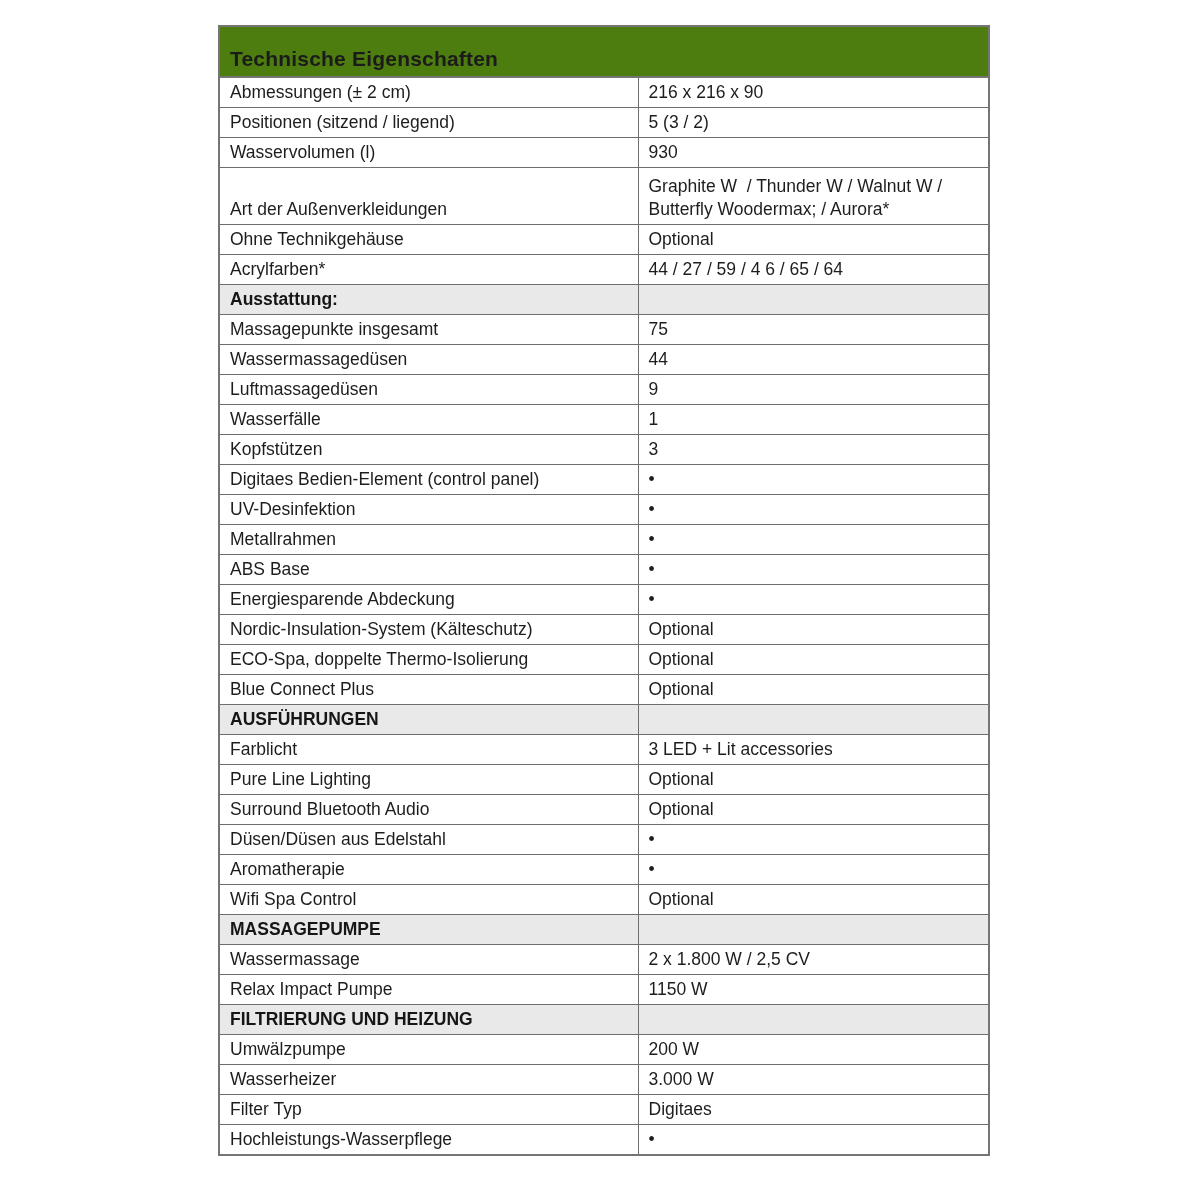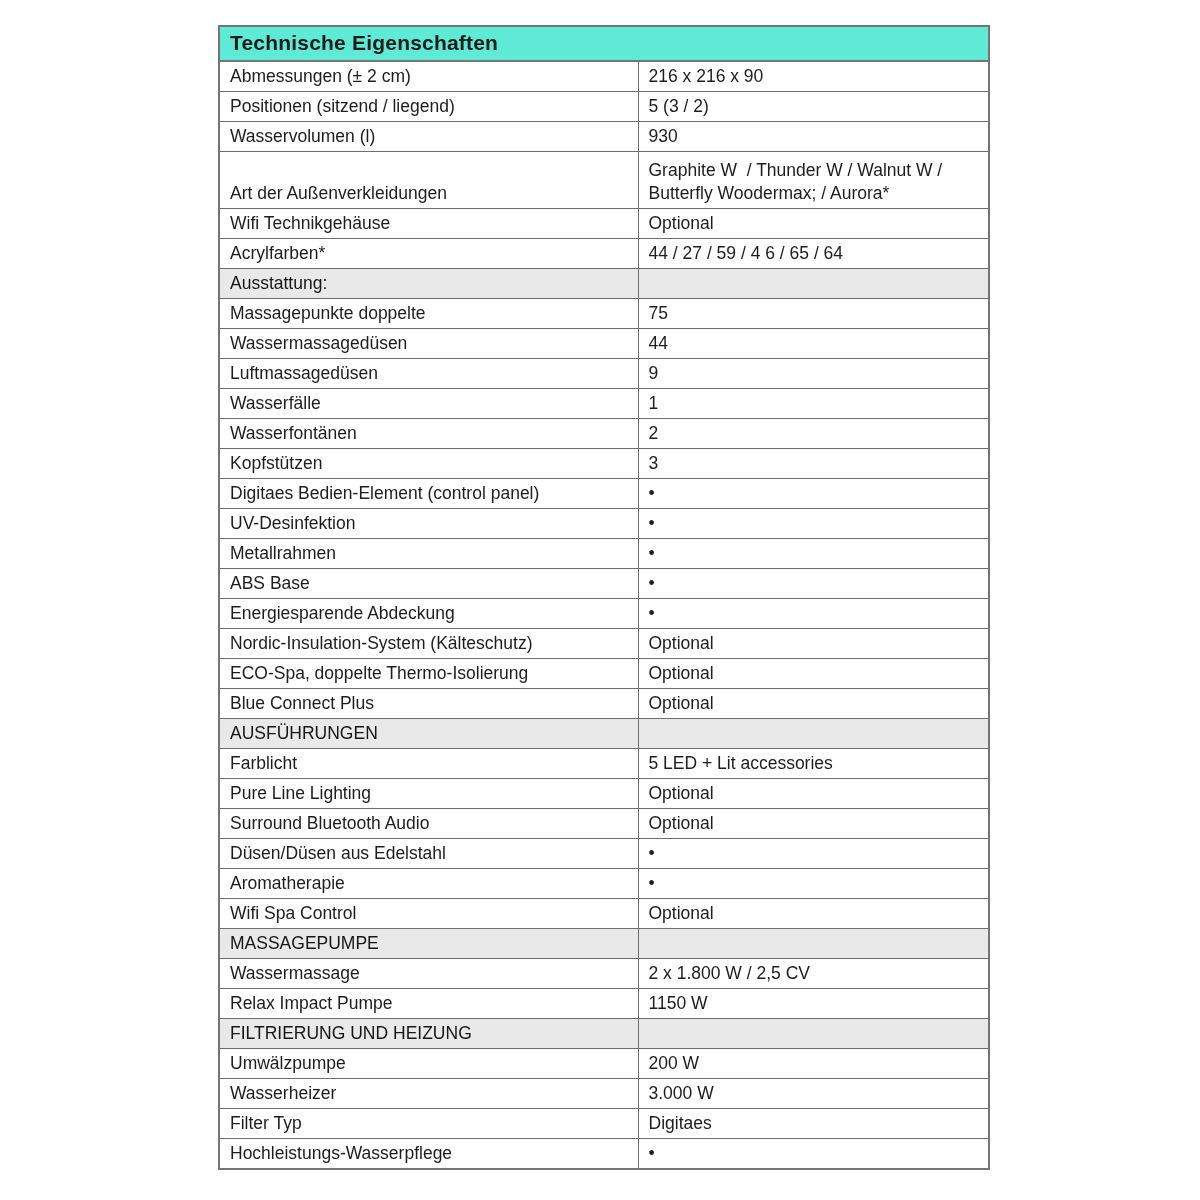--- a/index.html
+++ b/index.html
@@ -22,47 +22,47 @@
     width: 770px;
     border-collapse: collapse;
     table-layout: fixed;
     border: 2px solid #757575;
   }
   col.c-label { width: 419px; }
   col.c-value { width: 351px; }
 
   tr.title-row th {
     height: 31px;
-    background: #5eead4;
+    background: #4d7c0f;
     border: 1px solid #9a9a9a;
     border-bottom: 2px solid #757575;
     text-align: left;
     vertical-align: middle;
     font-size: 21px;
     font-weight: 700;
     color: #1b1b1b;
-    padding: 0 10px 2px 10px;
+    padding: 16px 10px 2px 10px;
     letter-spacing: 0.2px;
   }
 
   td {
     border: 1px solid #6e6e6e;
     height: 26px;
     padding: 0 10px 3px 10px;
     vertical-align: bottom;
     font-size: 17.5px;
     line-height: 23px;
     color: #1d1d1d;
     white-space: pre-line;
     overflow: hidden;
   }
   tr.tall td { height: 53px; }
   tr.section td {
     background: #e9e9e9;
-    font-weight: 400;
+    font-weight: 700;
     color: #161616;
   }
   td.label-cell { }
   td.value-cell { }
 </style>
 </head>
 <body>
 
 <div class="page">
   <table class="spec-table">
@@ -87,52 +87,48 @@
         <tr class="">
           <td class="label-cell">Wasservolumen (l)</td>
           <td class="value-cell">930</td>
         </tr>
         <tr class=" tall">
           <td class="label-cell">Art der Außenverkleidungen</td>
           <td class="value-cell">Graphite W &nbsp;/ Thunder W / Walnut W /
 Butterfly Woodermax; / Aurora*</td>
         </tr>
         <tr class="">
-          <td class="label-cell">Wifi Technikgehäuse</td>
+          <td class="label-cell">Ohne Technikgehäuse</td>
           <td class="value-cell">Optional</td>
         </tr>
         <tr class="">
           <td class="label-cell">Acrylfarben*</td>
           <td class="value-cell">44 / 27 / 59 / 4 6 / 65 / 64</td>
         </tr>
         <tr class="section">
           <td class="label-cell">Ausstattung:</td>
           <td class="value-cell"></td>
         </tr>
         <tr class="">
-          <td class="label-cell">Massagepunkte doppelte</td>
+          <td class="label-cell">Massagepunkte insgesamt</td>
           <td class="value-cell">75</td>
         </tr>
         <tr class="">
           <td class="label-cell">Wassermassagedüsen</td>
           <td class="value-cell">44</td>
         </tr>
         <tr class="">
           <td class="label-cell">Luftmassagedüsen</td>
           <td class="value-cell">9</td>
         </tr>
         <tr class="">
           <td class="label-cell">Wasserfälle</td>
           <td class="value-cell">1</td>
         </tr>
         <tr class="">
-          <td class="label-cell">Wasserfontänen</td>
-          <td class="value-cell">2</td>
-        </tr>
-        <tr class="">
           <td class="label-cell">Kopfstützen</td>
           <td class="value-cell">3</td>
         </tr>
         <tr class="">
           <td class="label-cell">Digitaes Bedien-Element (control panel)</td>
           <td class="value-cell">•</td>
         </tr>
         <tr class="">
           <td class="label-cell">UV-Desinfektion</td>
           <td class="value-cell">•</td>
@@ -160,21 +156,21 @@
         <tr class="">
           <td class="label-cell">Blue Connect Plus</td>
           <td class="value-cell">Optional</td>
         </tr>
         <tr class="section">
           <td class="label-cell">AUSFÜHRUNGEN</td>
           <td class="value-cell"></td>
         </tr>
         <tr class="">
           <td class="label-cell">Farblicht</td>
-          <td class="value-cell">5 LED + Lit accessories</td>
+          <td class="value-cell">3 LED + Lit accessories</td>
         </tr>
         <tr class="">
           <td class="label-cell">Pure Line Lighting</td>
           <td class="value-cell">Optional</td>
         </tr>
         <tr class="">
           <td class="label-cell">Surround Bluetooth Audio</td>
           <td class="value-cell">Optional</td>
         </tr>
         <tr class="">

